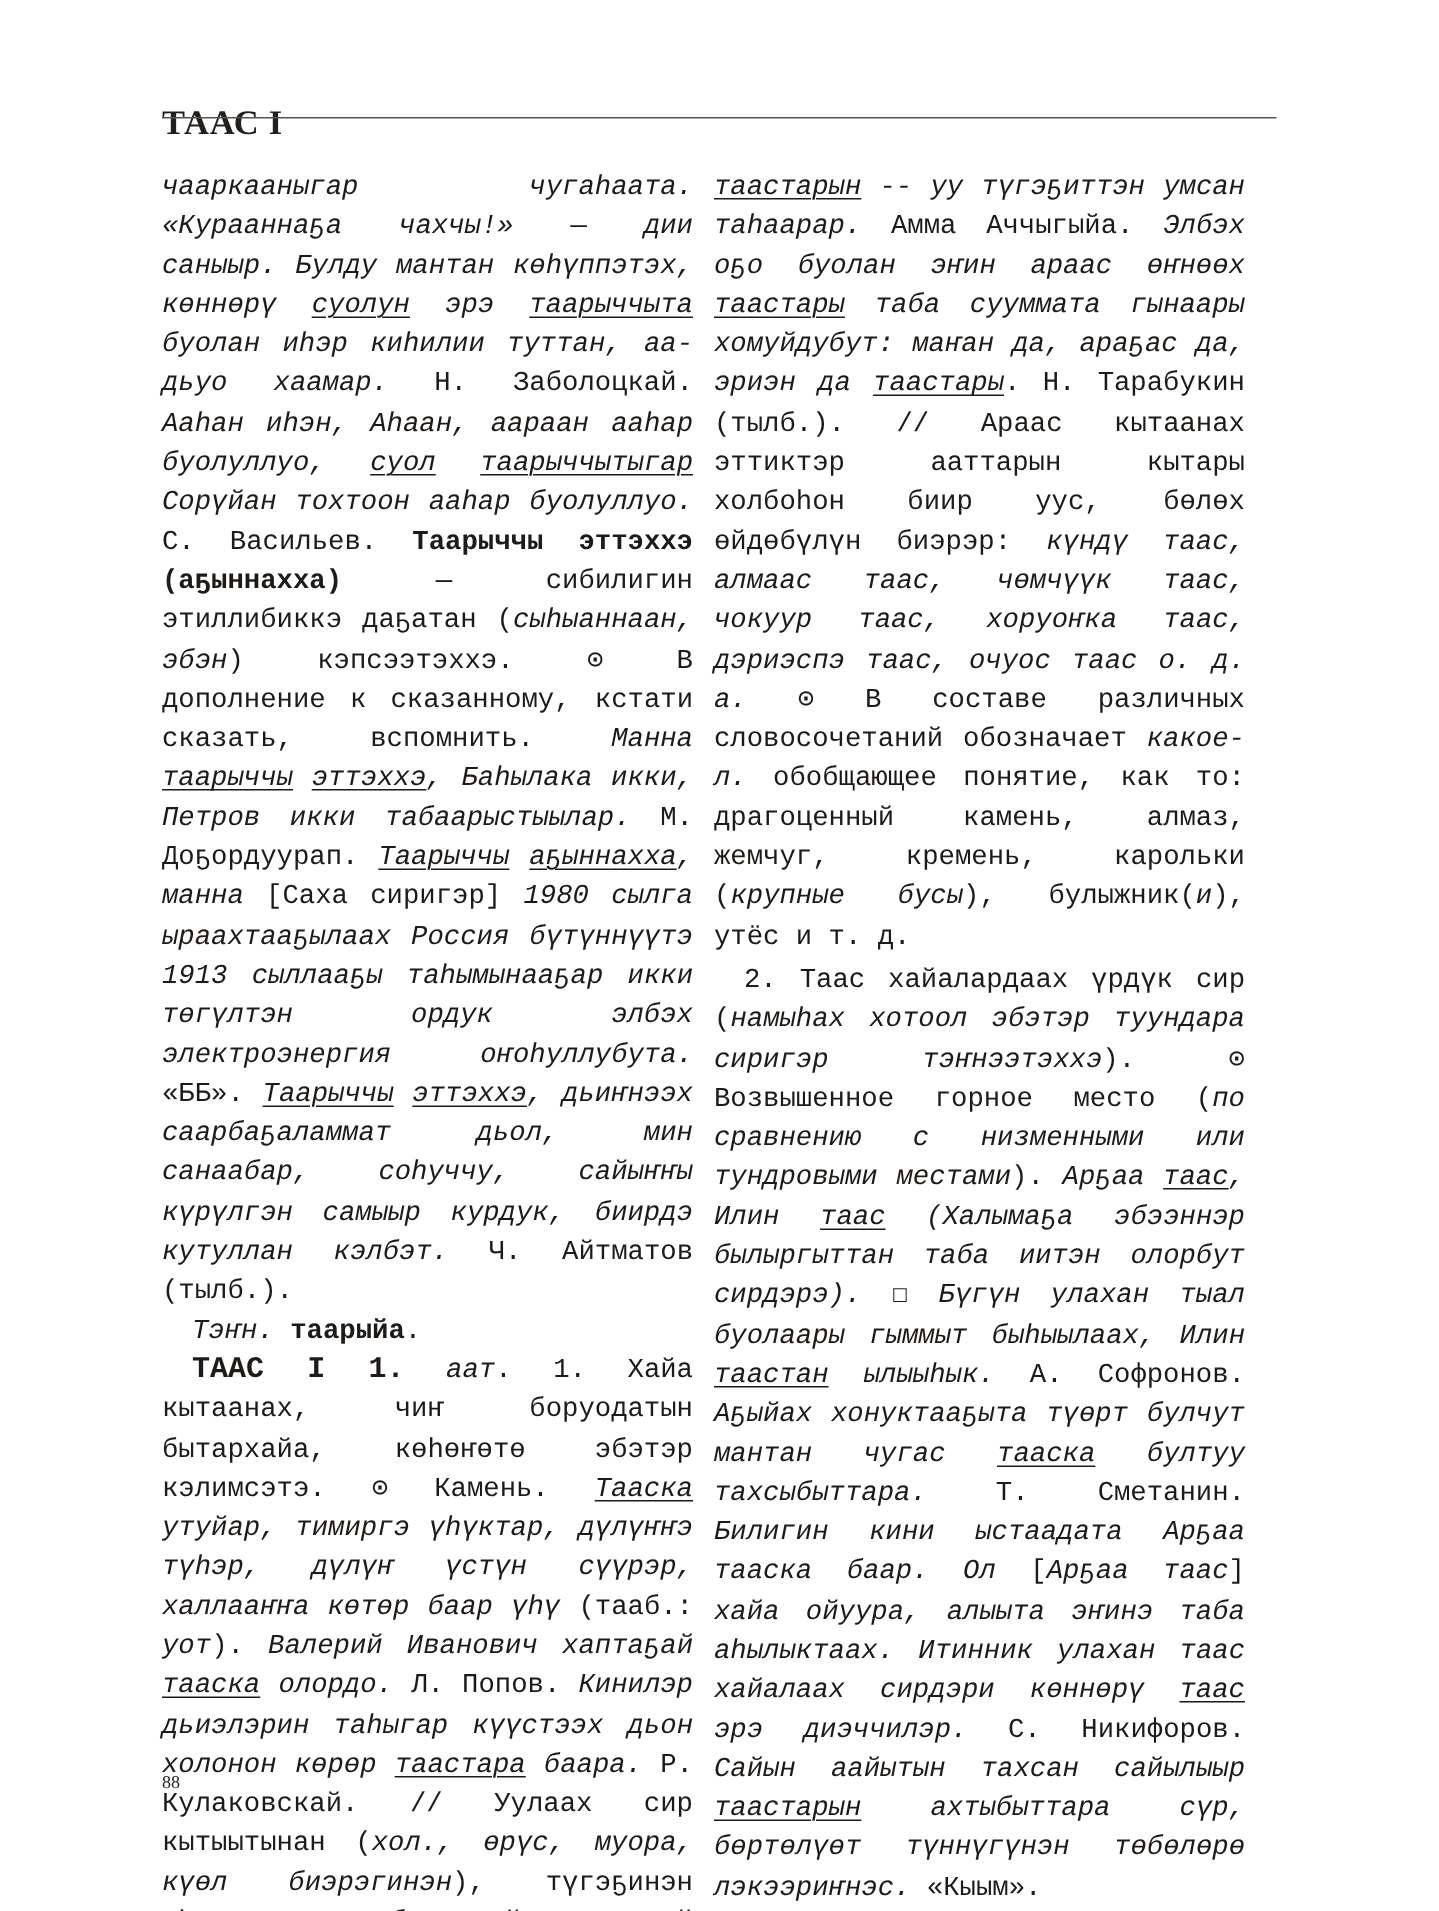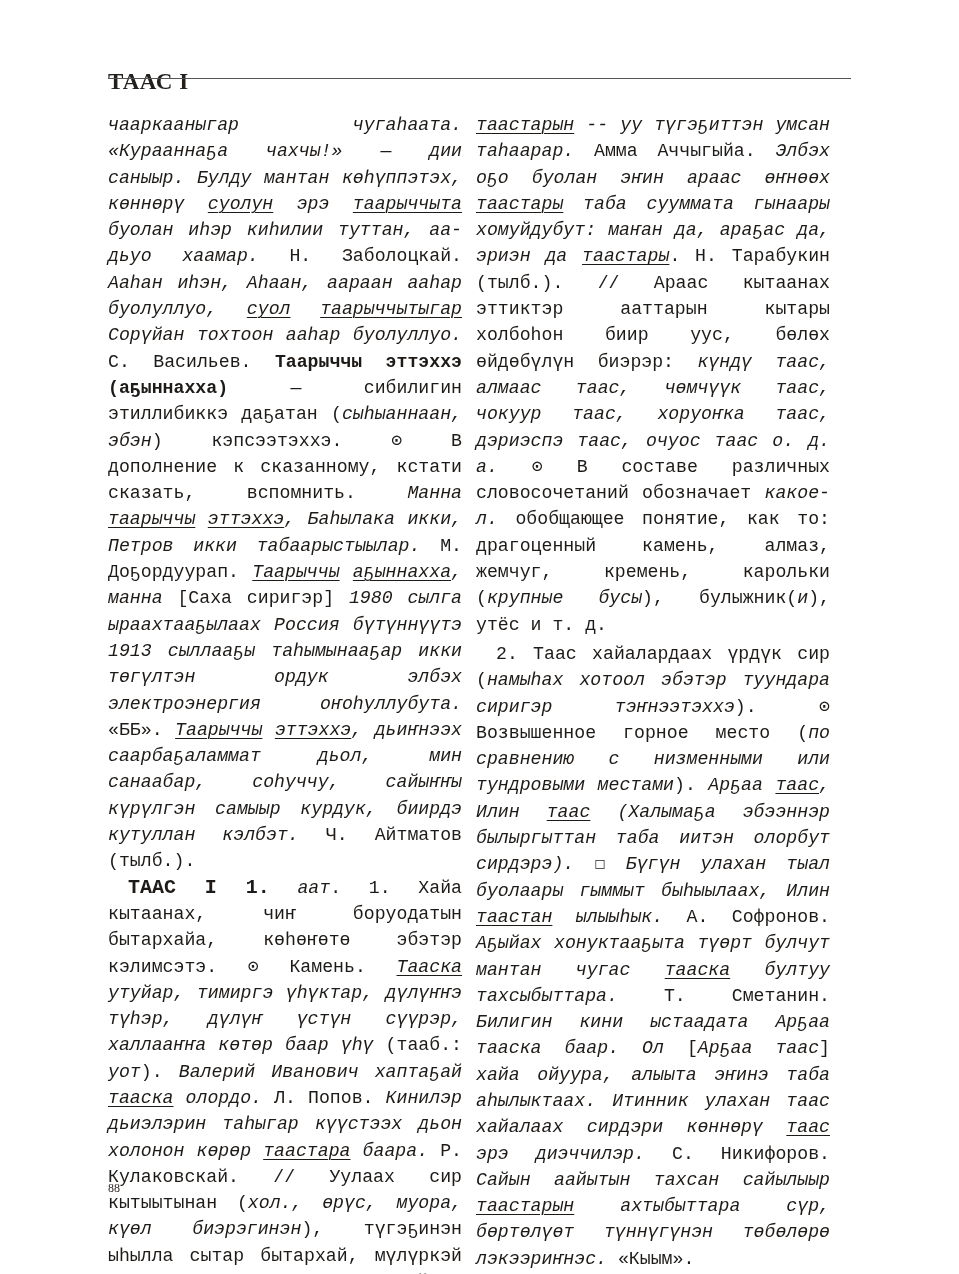--- a/index.html
+++ b/index.html
@@ -24,20 +24,21 @@
                  font-size: 12px; color: #231f1c; }
 </style>
 </head>
 <body>
 
 <div class="running-head">ТААС I</div>
 <div class="head-rule"></div>
 
 <div class="column col-left">
     <p class="para"><span class="i">чааркааныгар чугаһаата. «Курааннаҕа чахчы!» — дии саныыр. Булду мантан көһүппэтэх, көннөрү </span><span class="i u">суолун</span><span class="i"> эрэ </span><span class="i u">таарыччыта</span><span class="i"> буолан иһэр киһилии туттан, аа-дьуо хаамар. </span><span class="">Н. Заболоцкай. </span><span class="i">Ааһан иһэн, Аһаан, аараан ааһар буолуллуо, </span><span class="i u">суол</span><span class="i"> </span><span class="i u">таарыччытыгар</span><span class="i"> Сорүйан тохтоон ааһар буолуллуо. </span><span class="">С. Васильев. </span><span class="b">Таарыччы эттэххэ (аҕыннахха)</span><span class=""> — сибилигин этиллибиккэ даҕатан (</span><span class="i">сыһыаннаан, эбэн</span><span class="">) кэпсээтэххэ. </span><span class="sym">⊙</span><span class=""> В дополнение к сказанному, кстати сказать, вспомнить. </span><span class="i">Манна </span><span class="i u">таарыччы</span><span class="i"> </span><span class="i u">эттэххэ</span><span class="i">, Баһылака икки, Петров икки табаарыстыылар. </span><span class="">М. Доҕордуурап. </span><span class="i u">Таарыччы</span><span class="i"> </span><span class="i u">аҕыннахха</span><span class="i">, манна </span><span class="">[Саха сиригэр]</span><span class="i"> 1980 сылга ыраахтааҕылаах Россия бүтүннүүтэ 1913 сыллааҕы таһымынааҕар икки төгүлтэн ордук элбэх электроэнергия оҥоһуллубута. </span><span class="">«ББ». </span><span class="i u">Таарыччы</span><span class="i"> </span><span class="i u">эттэххэ</span><span class="i">, дьиҥнээх саарбаҕаламмат дьол, мин санаабар, соһуччу, сайыҥҥы күрүлгэн самыыр курдук, биирдэ кутуллан кэлбэт. </span><span class="">Ч. Айтматов (тылб.).</span></p>
+    <p class="para indent"><span class="i">Тэҥн.</span><span class=""> </span><span class="b">таарыйа</span><span class="">.</span></p>
     <p class="para indent"><span class="b" style="font-size: 20px;">ТААС I 1.</span><span class=""> </span><span class="i">аат</span><span class="">. 1. Хайа кытаанах, чиҥ боруодатын бытархайа, көһөҥөтө эбэтэр кэлимсэтэ. </span><span class="sym">⊙</span><span class=""> Камень. </span><span class="i u">Тааска</span><span class="i"> утуйар, тимиргэ үһүктар, дүлүҥҥэ түһэр, дүлүҥ үстүн сүүрэр, халлааҥҥа көтөр баар үһү </span><span class="">(тааб.: </span><span class="i">уот</span><span class="">). </span><span class="i">Валерий Иванович хаптаҕай </span><span class="i u">тааска</span><span class="i"> олордо. </span><span class="">Л. Попов. </span><span class="i">Кинилэр дьиэлэрин таһыгар күүстээх дьон холонон көрөр </span><span class="i u">таастара</span><span class="i"> баара. </span><span class="">Р. Кулаковскай. // Уулаах сир кытыытынан (</span><span class="i">хол., өрүс, муора, күөл биэрэгинэн</span><span class="">), түгэҕинэн ыһылла сытар бытархай, мүлүркэй кырыылаах кытаанах эттик, чай. </span><span class="sym">⊙</span><span class=""> Мелкие камешки по берегам, на дне водоёмов (</span><span class="i">напр., рек</span><span class="">), галька. </span><span class="i">Таптыы көрбүт</span></p>
   </div>
 <div class="column col-right">
     <p class="para"><span class="i u">таастарын</span><span class="i"> -- уу түгэҕиттэн умсан таһаарар. </span><span class="">Амма Аччыгыйа. </span><span class="i">Элбэх оҕо буолан эҥин араас өҥнөөх </span><span class="i u">таастары</span><span class="i"> таба сууммата гынаары хомуйдубут: маҥан да, араҕас да, эриэн да </span><span class="i u">таастары</span><span class="">. </span><span class="">Н. Тарабукин (тылб.). // Араас кытаанах эттиктэр ааттарын кытары холбоһон биир уус, бөлөх өйдөбүлүн биэрэр: </span><span class="i">күндү таас, алмаас таас, чөмчүүк таас, чокуур таас, хоруоҥка таас, дэриэспэ таас, очуос таас о. д. а.</span><span class=""> </span><span class="sym">⊙</span><span class=""> В составе различных словосочетаний обозначает </span><span class="i">какое-л.</span><span class=""> обобщающее понятие, как то: драгоценный камень, алмаз, жемчуг, кремень, карольки (</span><span class="i">крупные бусы</span><span class="">), булыжник(</span><span class="i">и</span><span class="">), утёс и т. д.</span></p>
     <p class="para indent gap"><span class="">2. Таас хайалардаах үрдүк сир (</span><span class="i">намыһах хотоол эбэтэр туундара сиригэр тэҥнээтэххэ</span><span class="">). </span><span class="sym">⊙</span><span class=""> Возвышенное горное место (</span><span class="i">по сравнению с низменными или тундровыми местами</span><span class="">). </span><span class="i">Арҕаа </span><span class="i u">таас</span><span class="i">, Илин </span><span class="i u">таас</span><span class="i"> (Халымаҕа эбээннэр былыргыттан таба иитэн олорбут сирдэрэ). </span><span class="sym">☐</span><span class="i"> Бүгүн улахан тыал буолаары гыммыт быһыылаах, Илин </span><span class="i u">таастан</span><span class="i"> ылыыһык. </span><span class="">А. Софронов. </span><span class="i">Аҕыйах хонуктааҕыта түөрт булчут мантан чугас </span><span class="i u">тааска</span><span class="i"> бултуу тахсыбыттара. </span><span class="">Т. Сметанин. </span><span class="i">Билигин кини ыстаадата Арҕаа тааска баар. Ол </span><span class="">[</span><span class="i">Арҕаа таас</span><span class="">]</span><span class="i"> хайа ойуура, алыыта эҥинэ таба аһылыктаах. Итинник улахан таас хайалаах сирдэри көннөрү </span><span class="i u">таас</span><span class="i"> эрэ диэччилэр. </span><span class="">С. Никифоров. </span><span class="i">Сайын аайытын тахсан сайылыыр </span><span class="i u">таастарын</span><span class="i"> ахтыбыттара сүр, бөртөлүөт түннүгүнэн төбөлөрө лэкээриҥнэс. </span><span class="">«Кыым».</span></p>
   </div>
 
 <div class="page-number">88</div>
 
 </body></html>

